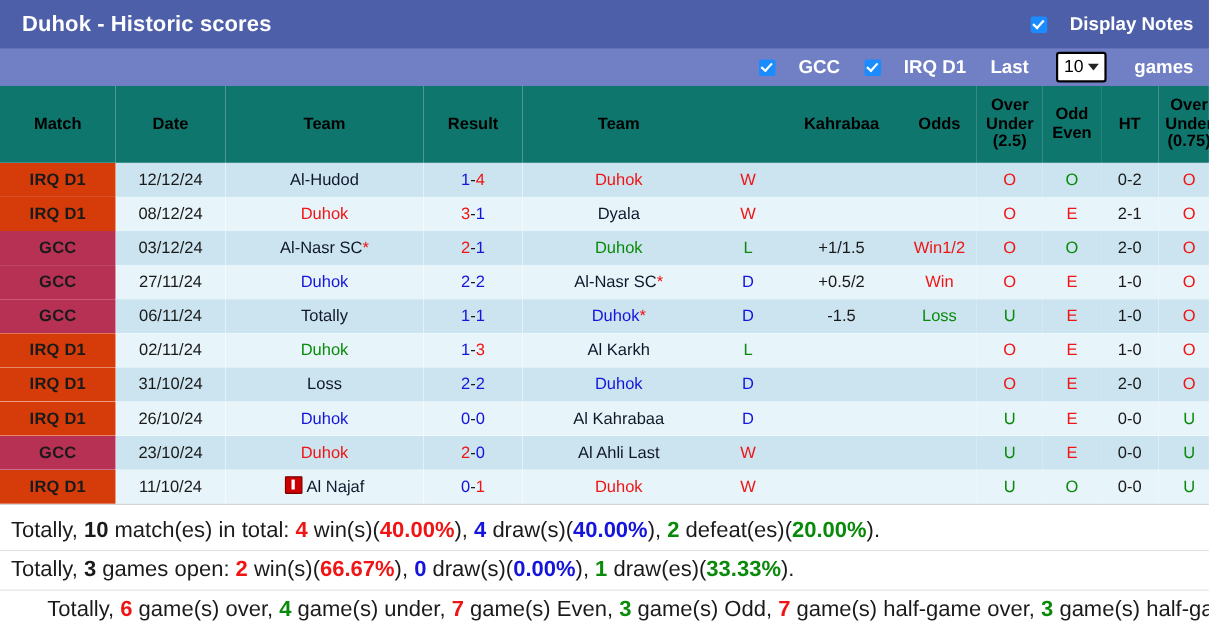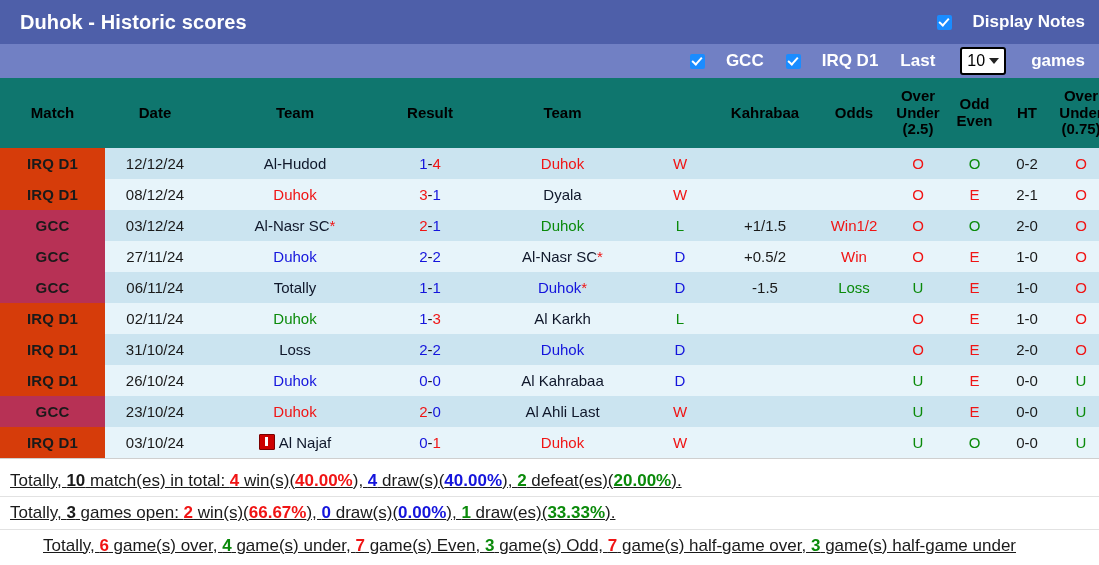--- a/index.html
+++ b/index.html
@@ -180,27 +180,26 @@
   col.c-oe      { width: 53px; }
   col.c-ht      { width: 52px; }
   col.c-ou075   { width: 56px; }
 
   
   .footer {
     padding: 6px 0 0 0;
     border-top: 1px solid #cfcfcf;
   }
   .foot-line {
-    font-size: 17px;
+    font-size: 20px;
     color: #1a1a1a;
     padding: 5px 0 5px 10px;
     border-bottom: 1px solid #e2e2e2;
     line-height: 1.25;
     white-space: nowrap;
-    text-decoration: underline;
   }
   .foot-line:last-child { border-bottom: none; padding-left: 43px; }
   .b { font-weight: bold; }
 </style>
 </head>
 <body>
 
 <div id="app">
 
   <div class="banner">
@@ -396,21 +395,21 @@
           <td><span class="c-red">W</span></td>
           <td></td>
           <td></td>
           <td><span class="c-green">U</span></td>
           <td><span class="c-red">E</span></td>
           <td>0-0</td>
           <td><span class="c-green">U</span></td>
         </tr>
         <tr class="r-even">
           <td class="league irq">IRQ D1</td>
-          <td>03/10/24</td>
+          <td>11/10/24</td>
           <td><span class="najaf-icon"></span><span class="c-black">Al Najaf</span></td>
           <td><span class="c-blue">0</span><span>-</span><span class="c-red">1</span></td>
           <td><span class="c-red">Duhok</span></td>
           <td><span class="c-red">W</span></td>
           <td></td>
           <td></td>
           <td><span class="c-green">U</span></td>
           <td><span class="c-green">O</span></td>
           <td>0-0</td>
           <td><span class="c-green">U</span></td>

